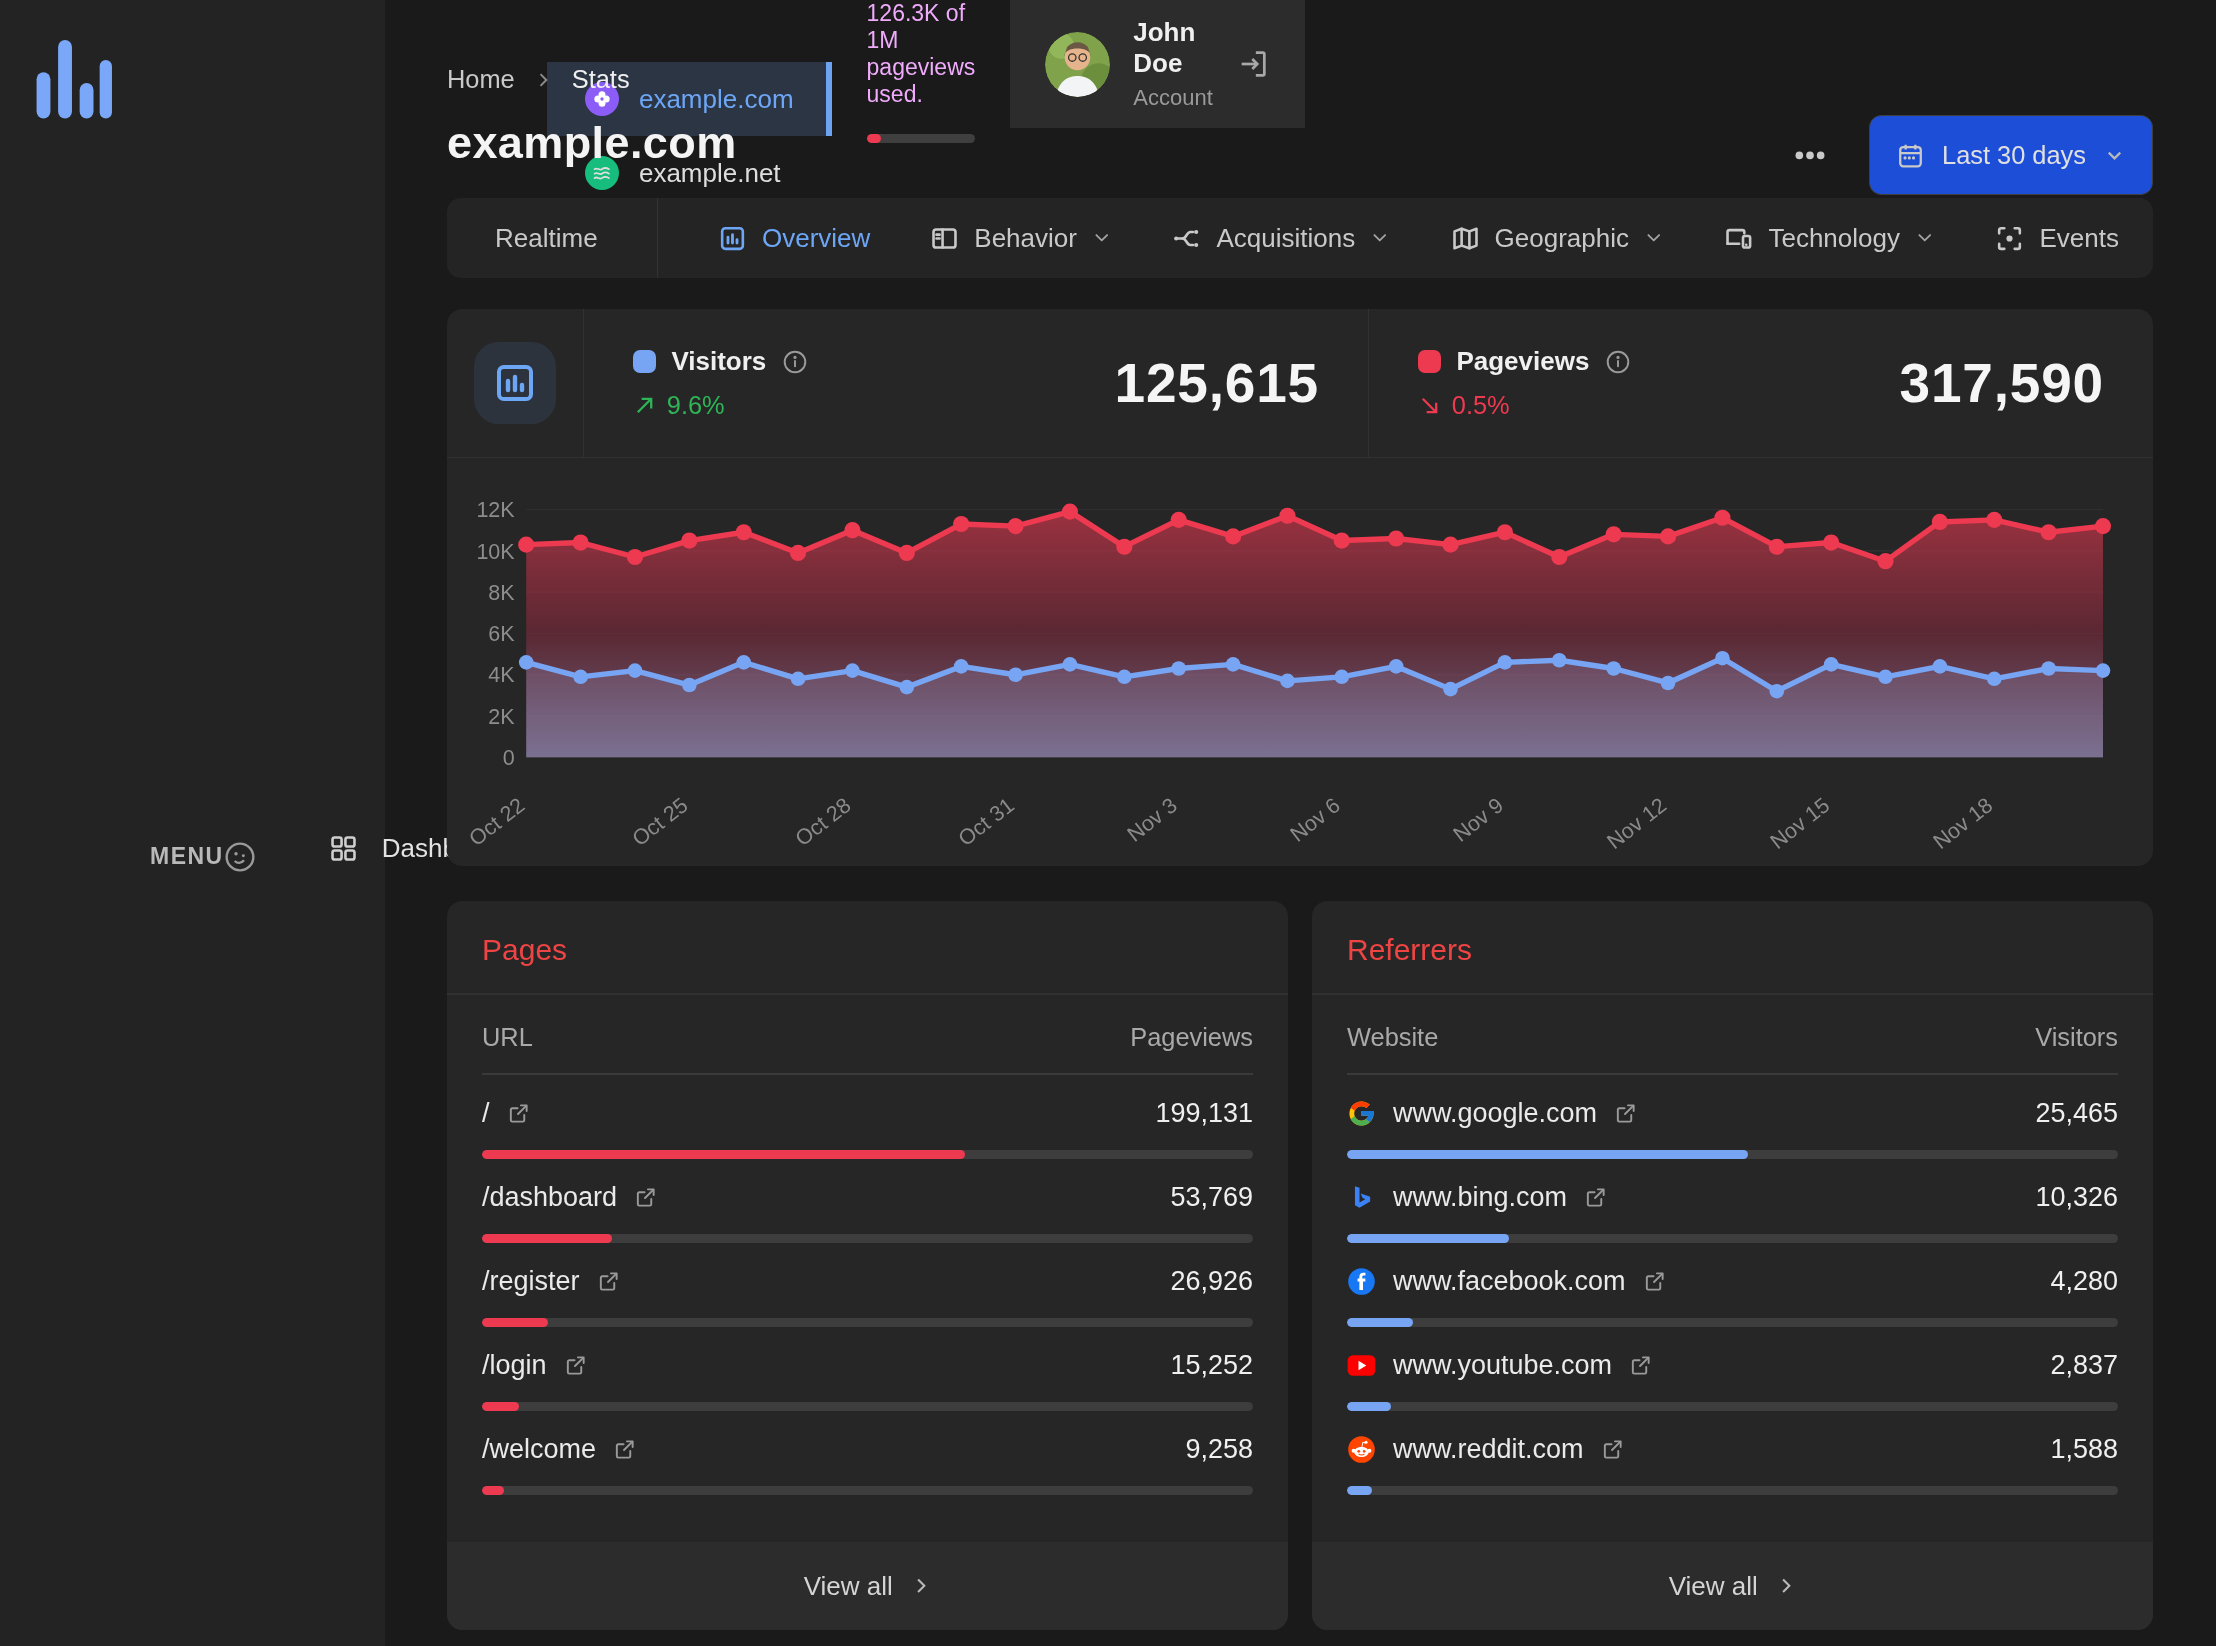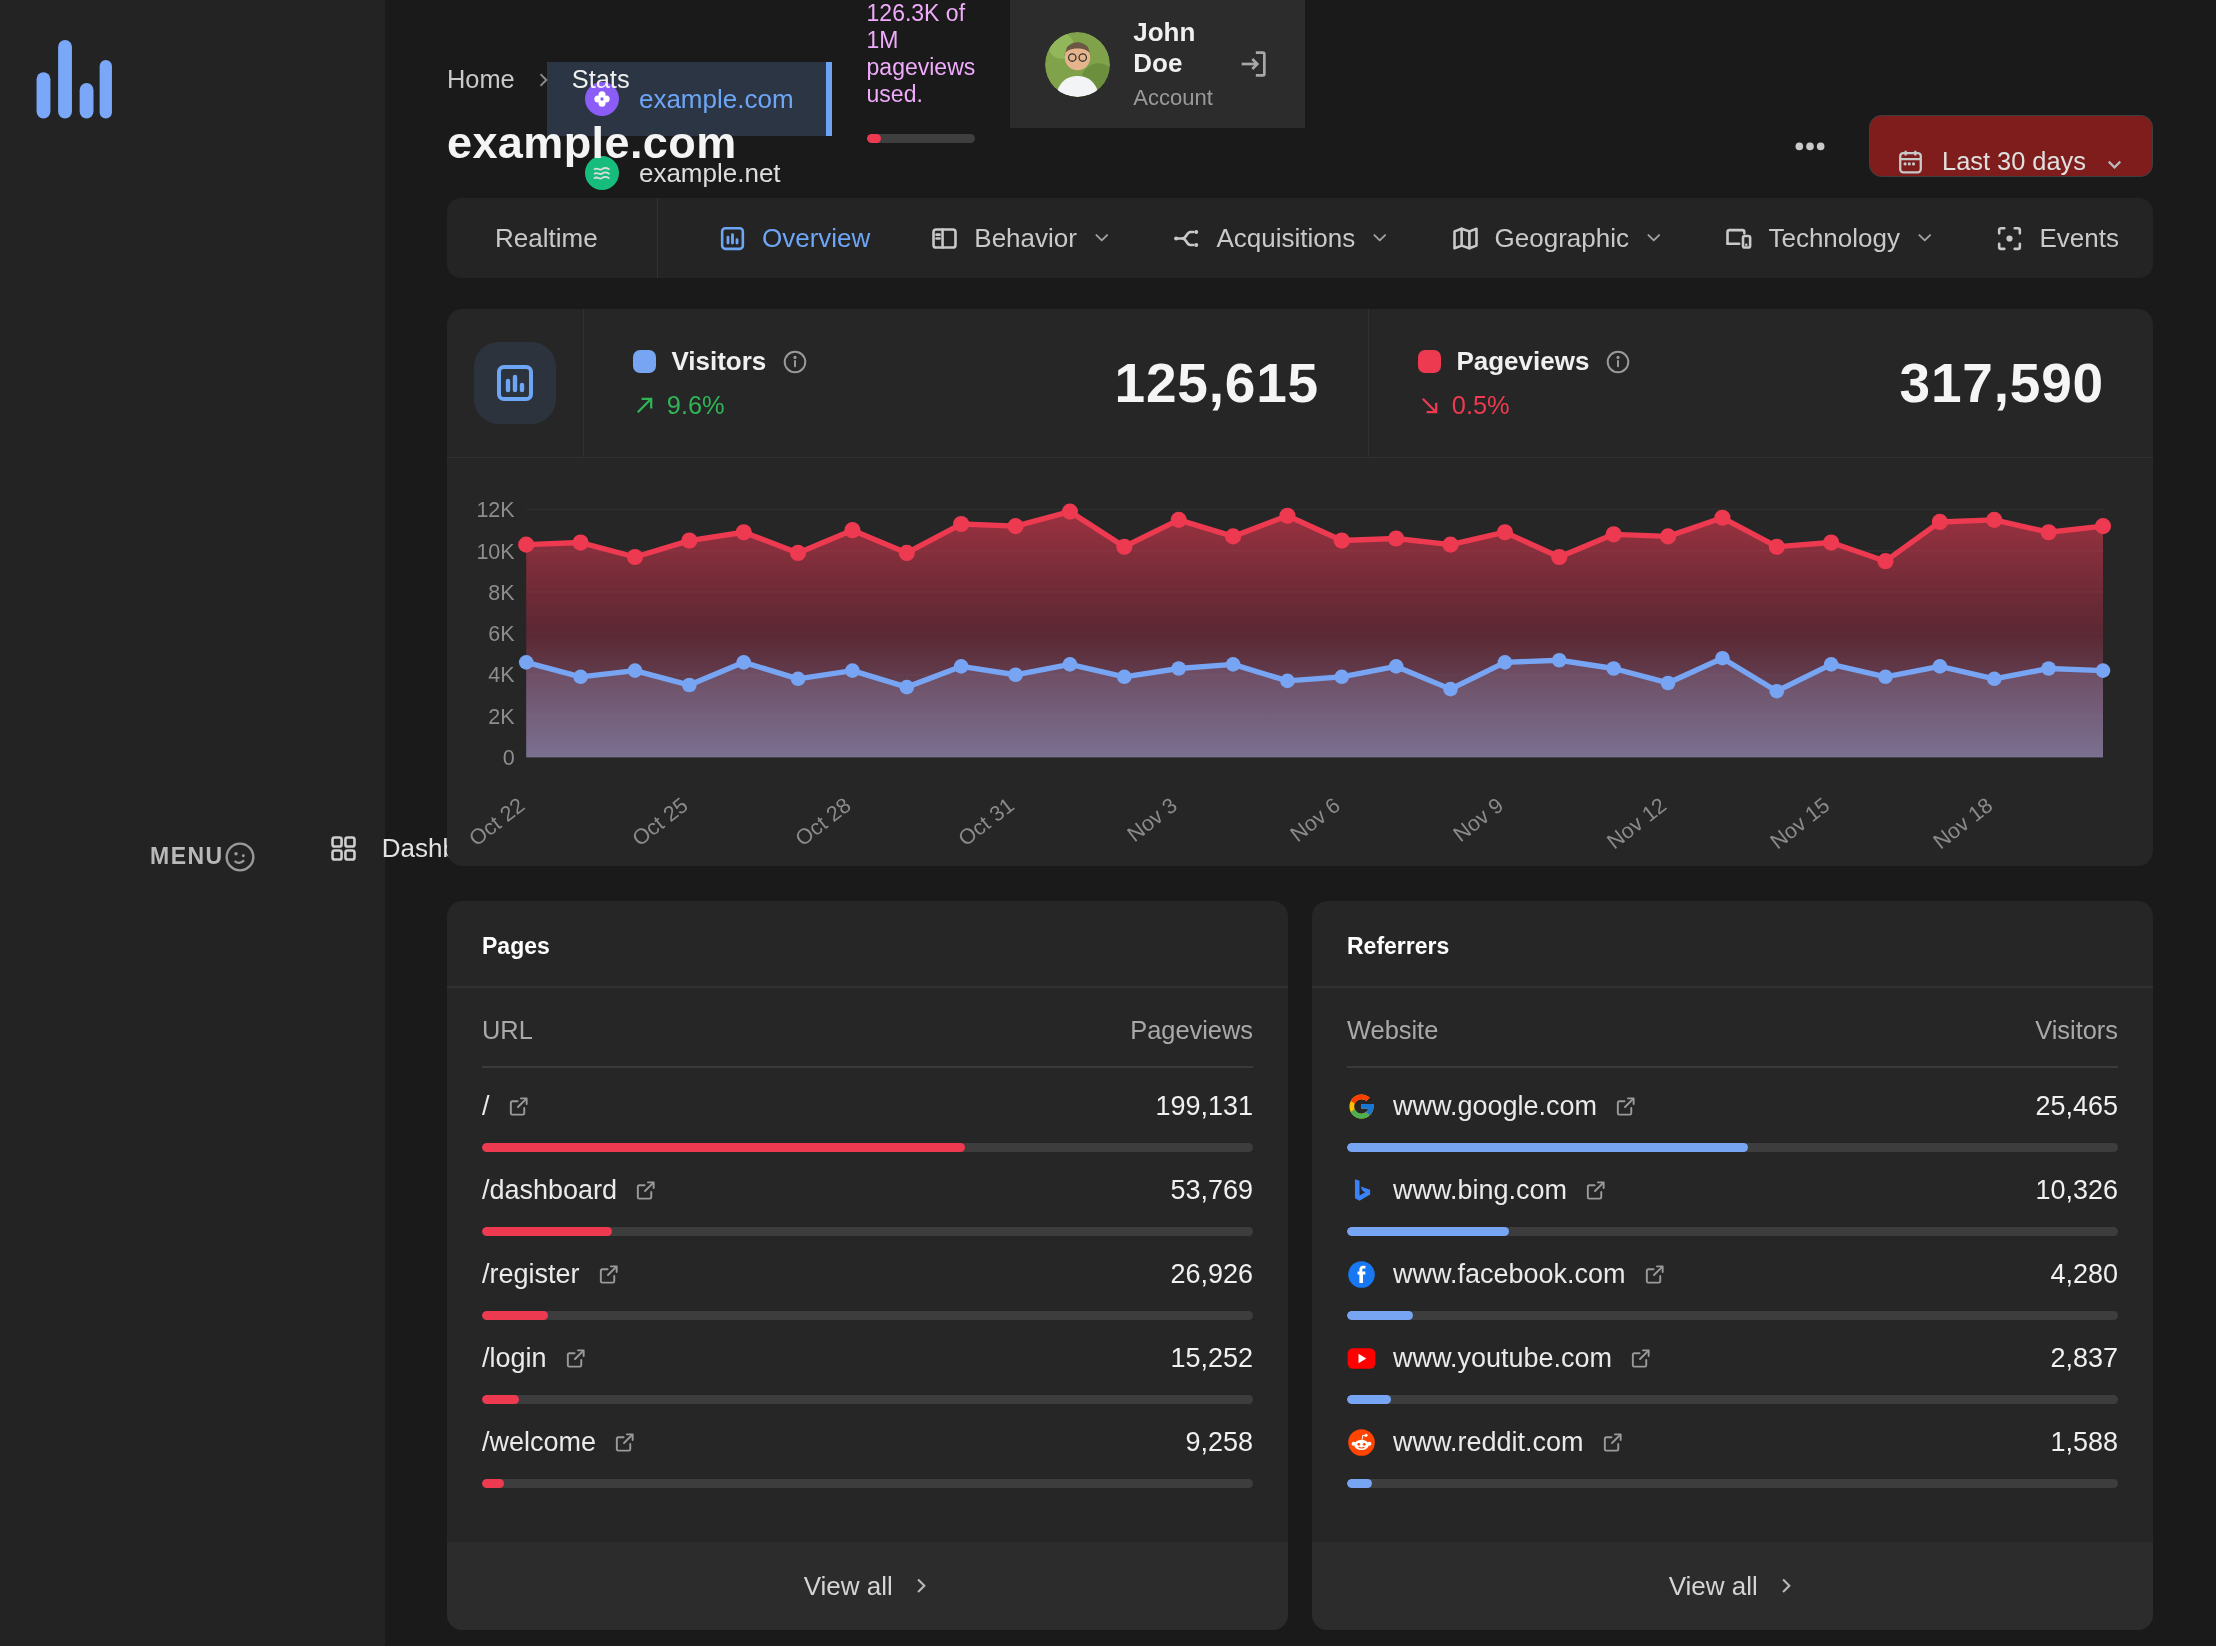--- a/index.html
+++ b/index.html
@@ -39,22 +39,22 @@
 
   
   .main { flex:1; padding:65px 63px 0 62px; position:relative; }
   .breadcrumb { display:flex; align-items:center; gap:18.5px; font-size:25.4px; }
   .crumb-home { color:#c9c9c9; cursor:pointer; }
   .crumb-sep { color:#8a8a8a; }
   .crumb-current { color:#f0f0f0; }
   .page-title { margin-top:23px; font-size:45px; font-weight:700; color:#f4f4f4; letter-spacing:0.4px; }
   .header-actions { position:absolute; top:115px; right:63px; display:flex; align-items:center; gap:43px; }
   .more-btn { color:#c9c9c9; cursor:pointer; }
-  .date-btn { height:62px; padding:0 26px; border:1.5px solid #3f3f3f; border-radius:12.3px; background:#7f1d1d;
-              display:flex; align-items:flex-end; gap:17px; color:#e0e0e0; font-size:25.4px; cursor:pointer; }
+  .date-btn { height:80px; padding:0 26px; border:1.5px solid #3f3f3f; border-radius:12.3px; background:#1d4ed8;
+              display:flex; align-items:center; gap:17px; color:#e0e0e0; font-size:25.4px; cursor:pointer; }
   .date-btn .cal { color:#c9c9c9; }
   .date-btn .chev { color:#b9b9b9; }
 
   
   .tabbar { margin-top:29px; height:80px; background:#242424; border-radius:14px; display:flex; align-items:center;
             padding:0 34px; justify-content:space-between; }
   .tab { display:flex; align-items:center; gap:14px; color:#c9c9c9; font-size:26px; cursor:pointer; white-space:nowrap; }
   .tab.active { color:#6ea6f6; }
   .tab .chev { color:#a3a3a3; }
   .tab-divider { width:1.5px; height:80px; background:#323232; }
@@ -73,21 +73,21 @@
   .info-ic { color:#9a9a9a; }
   .delta { margin-top:14px; display:flex; align-items:center; gap:10.8px; font-size:25.4px; }
   .delta.up { color:#2fb457; }
   .delta.down { color:#ed3a50; }
   .stat-value { font-size:55px; font-weight:800; color:#f5f5f5; letter-spacing:0.8px; }
   .chart-wrap { position:relative; height:407px; }
 
   
   .cards-row { margin-top:35px; display:flex; gap:24px; }
   .list-card { flex:1; background:#262626; border-radius:15.4px; height:729px; display:flex; flex-direction:column; overflow:hidden; }
-  .card-title { padding:32px 35px 26px; font-size:23px; font-weight:700; color:#ffffff; }
+  .card-title { padding:32px 35px 26px; font-size:30px; font-weight:400; color:#ef4444; }
   .card-divider { height:1.5px; background:#313131; }
   .cols { display:flex; justify-content:space-between; padding:28px 35px 21.5px; color:#a9a9a9; font-size:25.4px; }
   .thin-divider { margin:0 35px; height:1.5px; background:#3a3a3a; }
   .rows { padding:0 35px; flex:1; }
   .t-row { padding-top:23px; }
   .t-row .line1 { display:flex; align-items:center; justify-content:space-between; }
   .t-row .left { display:flex; align-items:center; gap:17px; color:#eaeaea; font-size:27px; }
   .t-row .ext { color:#9a9a9a; }
   .t-row .val { font-size:27px; color:#f0f0f0; }
   .bar-track { margin-top:21.5px; height:8.5px; border-radius:4.6px; background:#3d3d3d; overflow:hidden; }

